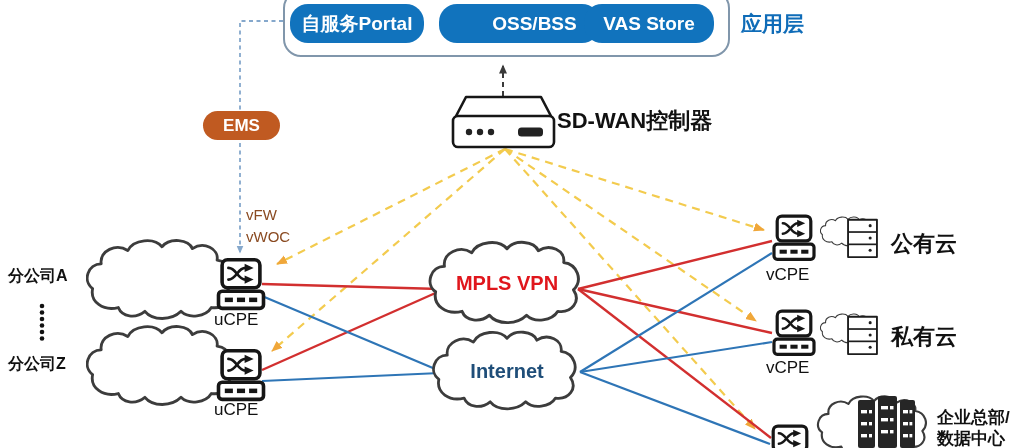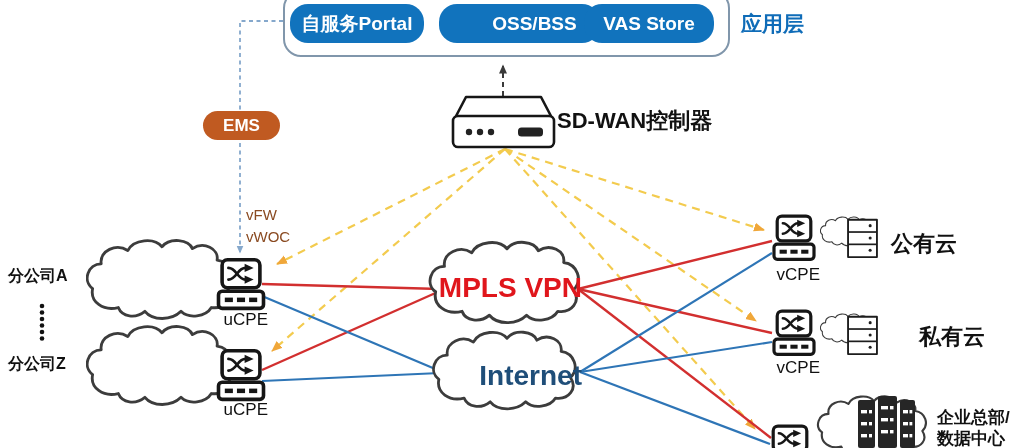--- a/index.html
+++ b/index.html
@@ -43,31 +43,31 @@
   .ctrl-label{left:557px; top:106px; font-size:22px; font-weight:700; color:#111;}
   .ems-box{
     left:203px; top:111px; width:77px; height:29px; background:var(--ems-orange,#c05a21);
     color:#fff; font-weight:700; font-size:17px;
     display:flex; align-items:center; justify-content:center;
   }
   .vnf{left:246px; top:204px; font-size:15px; line-height:22px; color:var(--vnf-brown,#8a4a21);}
   .branch{font-size:16px; font-weight:700; color:#111;}
   .branch-a{left:8px; top:266px;}
   .branch-z{left:8px; top:354px;}
-  .devlabel{font-size:17px; color:#111; width:54px; text-align:right;}
+  .devlabel{font-size:17px; color:#111; width:54px; text-align:left;}
   .ucpe-a{left:214px; top:310px;}
   .ucpe-z{left:214px; top:400px;}
   .vcpe-1{left:766px; top:265px;}
   .vcpe-2{left:766px; top:358px;}
-  .netlabel{width:150px; text-align:right; font-size:28px; font-weight:700;}
+  .netlabel{width:150px; text-align:center; font-size:20px; font-weight:700;}
   .mpls{left:432px; top:272px; color:var(--mpls-red,#e0161c);}
   .internet{left:432px; top:360px; color:var(--internet-navy,#1f4e79);}
   .cloudlabel{font-size:22px; font-weight:700; color:#111;}
   .pub{left:891px; top:229px;}
-  .priv{left:891px; top:322px;margin-left:28px;}
+  .priv{left:891px; top:322px;}
   .hq{left:937px; top:407px; font-size:17px; font-weight:700; color:#111; line-height:21px;}
 </style>
 </head>
 <body>
 
 <div id="stage">
 
   <svg width="1025" height="448" viewBox="0 0 1025 448">
     <defs>
       <marker id="arrY" markerUnits="userSpaceOnUse" markerWidth="13" markerHeight="10" refX="10" refY="4.5" orient="auto">

